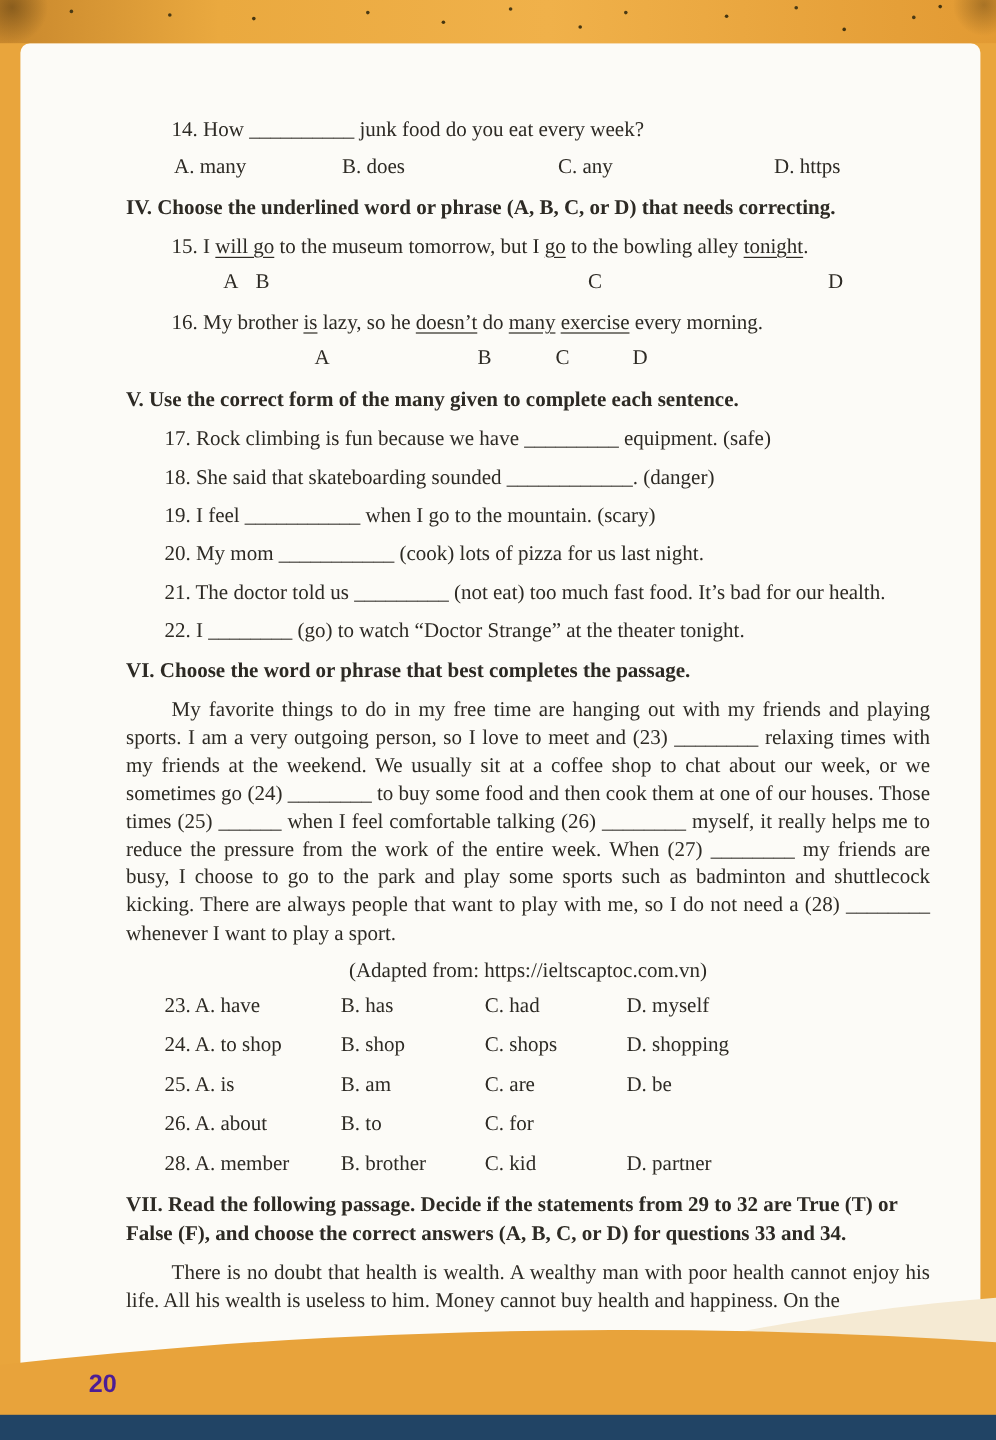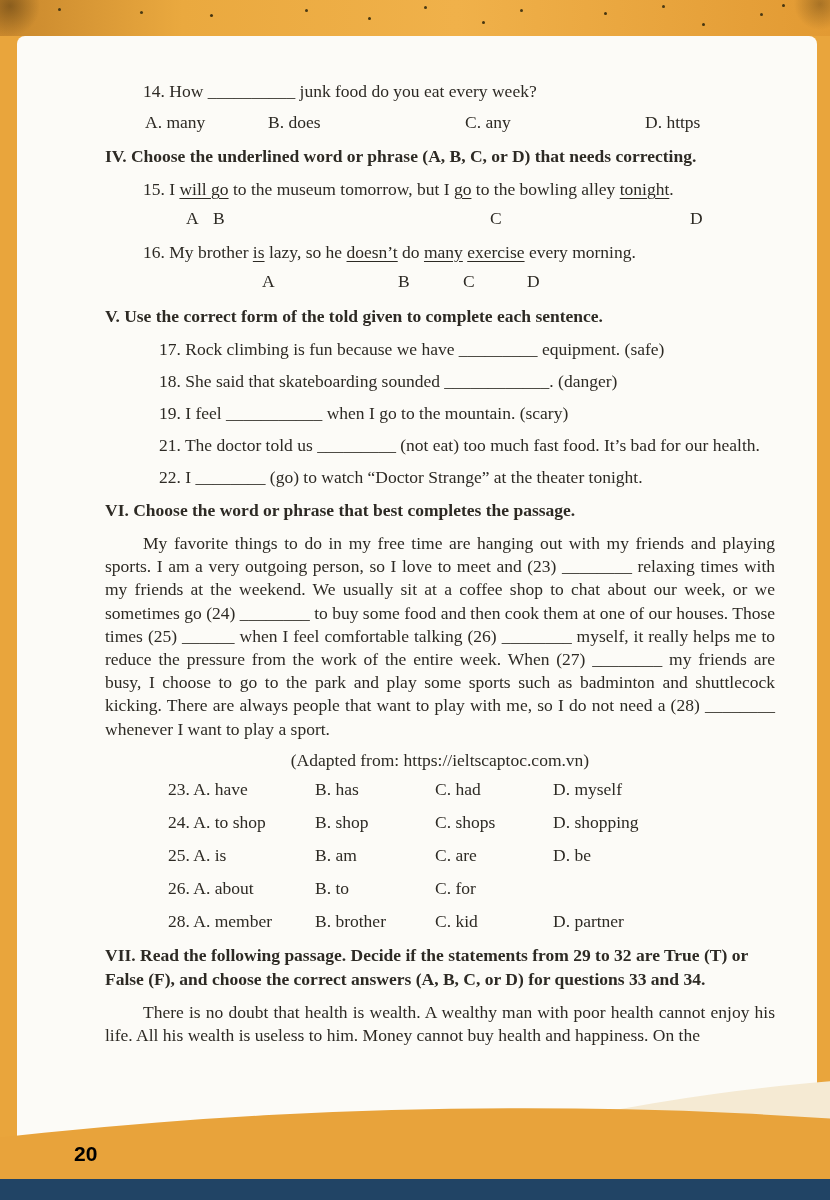--- a/index.html
+++ b/index.html
@@ -26,66 +26,66 @@
       310px 9px 0 #453510, 366px -2px 0 #4a3a14, 424px 13px 0 #453510,
       462px 1px 0 #4a3a14, 546px 4px 0 #453510, 604px -3px 0 #4a3a14,
       644px 15px 0 #453510, 702px 5px 0 #4a3a14, 724px -4px 0 #453510;
   }
   .sheet{
     position:absolute; top:36px; left:17px; right:13px; bottom:0;
     background:#fcfbf7; border-radius:8px 8px 0 0; z-index:1;
   }
   .content{
     position:absolute; top:36px; left:17px; right:13px; bottom:0;
-    padding:44px 42px 0 88px;
+    padding:60px 42px 0 88px;
     font-size:17.5px; line-height:23px; z-index:2;
   }
   .q{ margin-left:38px; margin-bottom:8px; }
   .opts-row{ position:relative; height:23px; margin-bottom:10px; }
   .opts-row span{ position:absolute; top:0; }
   .h{ font-weight:bold; line-height:24px; margin-bottom:10px; }
   .letters-row{ position:relative; height:20px; margin-left:38px; margin-bottom:12px; }
   .letters-row span{ position:absolute; top:-2px; }
-  .item{ margin-left:54px; margin-bottom:9px; }
+  .item{ margin-left:32px; margin-bottom:9px; }
   .passage{ text-align:justify; text-indent:38px; line-height:23.2px; }
   .source{ text-align:center; margin-top:8px; margin-bottom:6px; }
-  .grid6{ margin-left:63px; margin-bottom:4px; }
+  .grid6{ margin-left:32px; margin-bottom:4px; }
   .grow{ display:grid; grid-template-columns:147px 120px 118px 1fr; line-height:23px; margin-bottom:10px; }
   .u{ text-decoration:underline; text-underline-offset:3px;text-align:center; }
   .curves{ position:absolute; left:0; top:1050px; width:830px; height:130px; overflow:hidden; z-index:4; }
   .cream-wave{
     position:absolute; left:150px; top:35px; width:1300px; height:400px;
     border-radius:50%; background:#f5ead3; transform:rotate(-6deg);
   }
   .orange-wave{
     position:absolute; left:-800px; top:60px; width:2400px; height:600px;
     border-radius:50%; background:#E8A33B; transform:rotate(-1.6deg);
   }
   .navy-bar{ position:absolute; left:0; bottom:0; width:830px; height:21px; background:#214465; z-index:5; }
   .page-num{
     position:absolute; left:74px; top:1142px; z-index:6;
-    color:#000000; font-family:"Liberation Sans","DejaVu Sans",sans-serif;
+    color:#4c1d95; font-family:"Liberation Sans","DejaVu Sans",sans-serif;
     font-weight:bold; font-size:21px;
   }
 </style>
 </head>
 <body>
 
 <div class="sheet"></div>
 
 <div class="top-bar">
   <div class="speckles"></div>
 </div>
 
 <div class="content">
 
   <div class="q">14. How __________ junk food do you eat every week?</div>
   <div class="opts-row">
     <span style="left:40px">A. many</span>
-    <span style="left:163px">B. does</span>
+    <span style="left:180px">B. does</span>
     <span style="left:360px">C. any</span>
     <span style="left:540px">D. https</span>
   </div>
 
   <div class="h">IV. Choose the underlined word or phrase (A, B, C, or D) that needs correcting.</div>
 
   <div class="q">
     <span>15. I </span><span class="u">will go</span><span> to the museum tomorrow, but I </span><span class="u">go</span><span> to the bowling alley </span><span class="u">tonight</span><span>.</span>
   </div>
   <div class="letters-row">
@@ -98,24 +98,25 @@
   <div class="q">
     <span>16. My brother </span><span class="u">is</span><span> lazy, so he </span><span class="u">doesn’t</span><span> do </span><span class="u">many</span><span> </span><span class="u">exercise</span><span> every morning.</span>
   </div>
   <div class="letters-row">
     <span style="left:119px">A</span>
     <span style="left:255px">B</span>
     <span style="left:320px">C</span>
     <span style="left:384px">D</span>
   </div>
 
-  <div class="h">V. Use the correct form of the told given to complete each sentence.</div>
+  <div class="h">V. Use the correct form of the many given to complete each sentence.</div>
   <div class="item">17. Rock climbing is fun because we have _________ equipment. (safe)</div>
   <div class="item">18. She said that skateboarding sounded ____________. (danger)</div>
   <div class="item">19. I feel ___________ when I go to the mountain. (scary)</div>
+  <div class="item">20. My mom ___________ (cook) lots of pizza for us last night.</div>
   <div class="item">21. The doctor told us _________ (not eat) too much fast food. It’s bad for our health.</div>
   <div class="item">22. I ________ (go) to watch “Doctor Strange” at the theater tonight.</div>
 
   <div class="h">VI. Choose the word or phrase that best completes the passage.</div>
   <div class="passage">My favorite things to do in my free time are hanging out with my friends and playing sports. I am a very outgoing person, so I love to meet and (23) ________ relaxing times with my friends at the weekend. We usually sit at a coffee shop to chat about our week, or we sometimes go (24) ________ to buy some food and then cook them at one of our houses. Those times (25) ______ when I feel comfortable talking (26) ________ myself, it really helps me to reduce the pressure from the work of the entire week. When (27) ________ my friends are busy, I choose to go to the park and play some sports such as badminton and shuttlecock kicking. There are always people that want to play with me, so I do not need a (28) ________ whenever I want to play a sport.</div>
   <div class="source">(Adapted from: https://ieltscaptoc.com.vn)</div>
 
   <div class="grid6">
     <div class="grow">
       <span><span>23.</span> <span>A. have</span></span>

